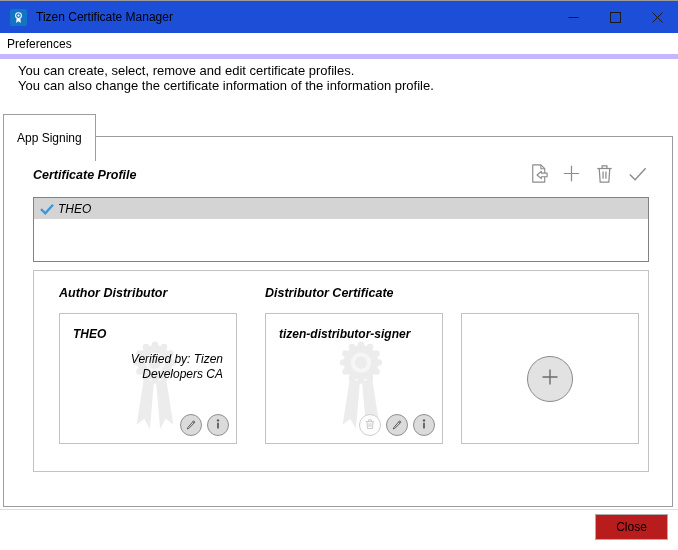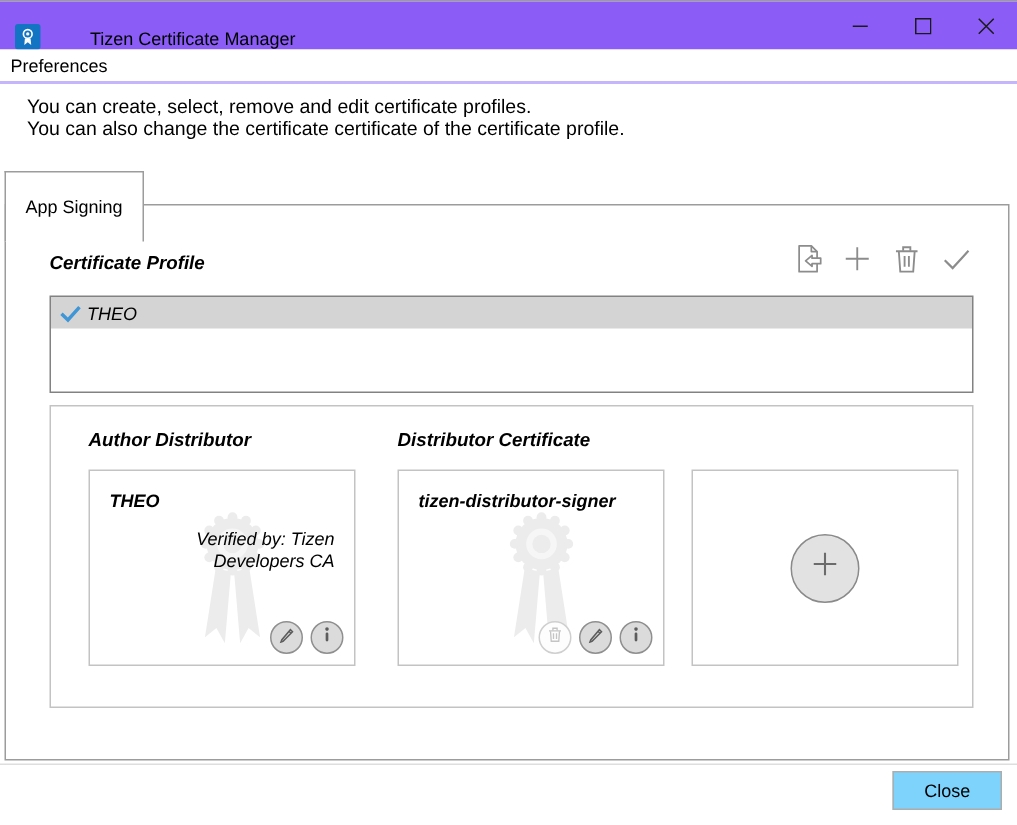--- a/index.html
+++ b/index.html
@@ -5,27 +5,27 @@
   html,body{margin:0;padding:0;}
   body{
     width:678px;height:550px;
     font-family:"Liberation Sans","DejaVu Sans",sans-serif;
     background:#ffffff;color:#000;
     position:relative;overflow:hidden;
     border-top:1px solid #9b9b9b;
     box-sizing:border-box;
   }
   
-  .titlebar{position:absolute;top:0;left:0;right:0;height:32px;display:flex;align-items:flex-end;background:#8b5cf6;gap:24px;}
+  .titlebar{position:absolute;top:0;left:0;right:0;height:32px;display:flex;align-items:center;background:#1d4ed8;}
   .app-icon{width:17px;height:17px;margin-left:10px;background:#1474c4;border-radius:2px;display:flex;align-items:center;justify-content:center;flex:0 0 auto;}
   .win-title{font-size:12px;margin-left:9px;color:#000;}
   .win-controls{margin-left:auto;display:flex;height:100%;}
   .win-btn{width:42px;height:100%;display:flex;align-items:center;justify-content:center;cursor:default;}
   
-  .menubar{position:absolute;top:32px;left:0;right:0;height:21px;display:flex;align-items:center;border-bottom:2px solid #c4b5fd;background:#fff;}
+  .menubar{position:absolute;top:32px;left:0;right:0;height:21px;display:flex;align-items:center;border-bottom:5px solid #c4b5fd;background:#fff;}
   .menu-item{font-size:12px;padding:0 7px;height:100%;display:flex;align-items:center;}
   
   .intro{position:absolute;top:62px;left:18px;right:10px;font-size:13px;line-height:15px;}
   
   .tab{position:absolute;top:113px;left:3px;height:22px;padding:12px 13px;background:#fff;
        border:1px solid #9c9c9c;border-bottom:none;font-size:12px;line-height:22px;z-index:2;}
   .tab-panel{position:absolute;top:135px;left:3px;width:670px;height:371px;border:1px solid #9c9c9c;background:#fff;box-sizing:border-box;z-index:1;font-style:italic;}
   
   .section-header{position:absolute;top:26px;left:29px;right:23px;display:flex;align-items:center;}
   .section-title{font-weight:bold;font-size:12.5px;}
@@ -44,21 +44,21 @@
   .watermark{position:absolute;left:66px;top:18px;width:58px;height:102px;z-index:0;pointer-events:none;}
   .card-name{position:relative;z-index:1;font-weight:bold;font-size:12px;padding:13px 13px 0 13px;}
   .card-info{position:relative;z-index:1;font-size:12px;line-height:15px;padding:11px 13px 0 13px;text-align:right;}
   .card-actions{position:absolute;right:7px;bottom:7px;display:flex;gap:5px;z-index:2;}
   .circle-btn{width:22px;height:22px;border-radius:50%;background:#dbdbdb;border:1px solid #8f8f8f;display:flex;align-items:center;justify-content:center;box-sizing:border-box;cursor:default;}
   .circle-btn.disabled{background:#fdfdfd;border-color:#cfcfcf;}
   .card-empty{display:flex;align-items:center;justify-content:center;}
   .add-btn{width:46px;height:46px;border-radius:50%;background:#e2e2e2;border:1px solid #8a8a8a;display:flex;align-items:center;justify-content:center;box-sizing:border-box;cursor:default;}
   
   .footer-sep{position:absolute;top:508px;left:0;right:0;height:1px;background:#dedede;}
-  .close-btn{position:absolute;left:595px;top:513px;width:73px;height:26px;background:#7dd3fc;border:1px solid #adadad;font-size:12px;font-family:"Liberation Sans","DejaVu Sans",sans-serif;display:flex;align-items:center;justify-content:center;box-sizing:border-box;cursor:default;}
+  .close-btn{position:absolute;left:595px;top:513px;width:73px;height:26px;background:#b91c1c;border:1px solid #adadad;font-size:12px;font-family:"Liberation Sans","DejaVu Sans",sans-serif;display:flex;align-items:center;justify-content:center;box-sizing:border-box;cursor:default;}
 </style>
 </head>
 <body>
 
 <div class="titlebar">
   <div class="app-icon">
     <svg width="13" height="13" viewBox="0 0 13 13">
       <g fill="none" stroke="#ffffff" stroke-width="1.1">
         <circle cx="6.5" cy="4.6" r="2.9"></circle>
       </g>
@@ -85,21 +85,21 @@
     </div>
   </div>
 </div>
 
 <div class="menubar">
   <div class="menu-item">Preferences</div>
 </div>
 
 <div class="intro">
   <div>You can create, select, remove and edit certificate profiles.</div>
-  <div>You can also change the certificate certificate of the certificate profile.</div>
+  <div>You can also change the certificate information of the information profile.</div>
 </div>
 
 <div class="tab">App Signing</div>
 
 <div class="tab-panel">
 
   <div class="section-header">
     <div class="section-title">Certificate Profile</div>
     <div class="toolbar">
       <div class="tool-btn">

